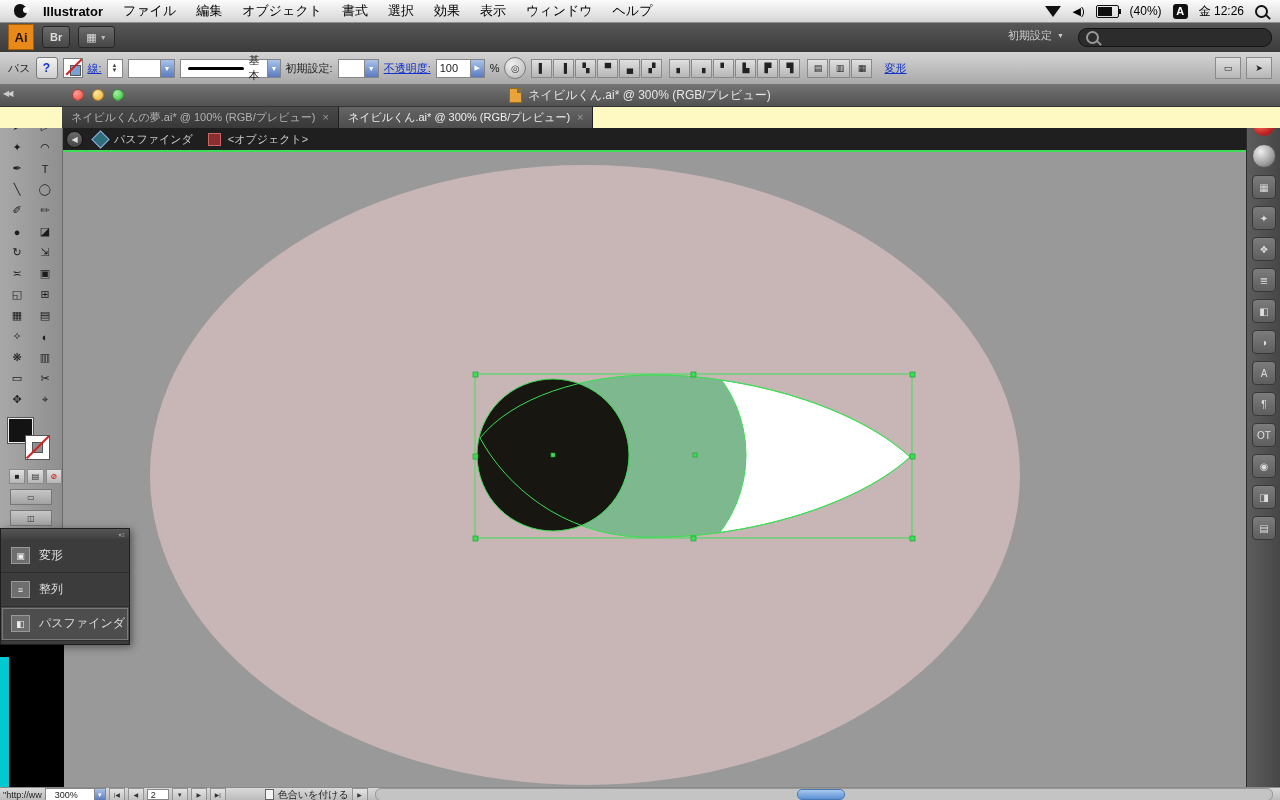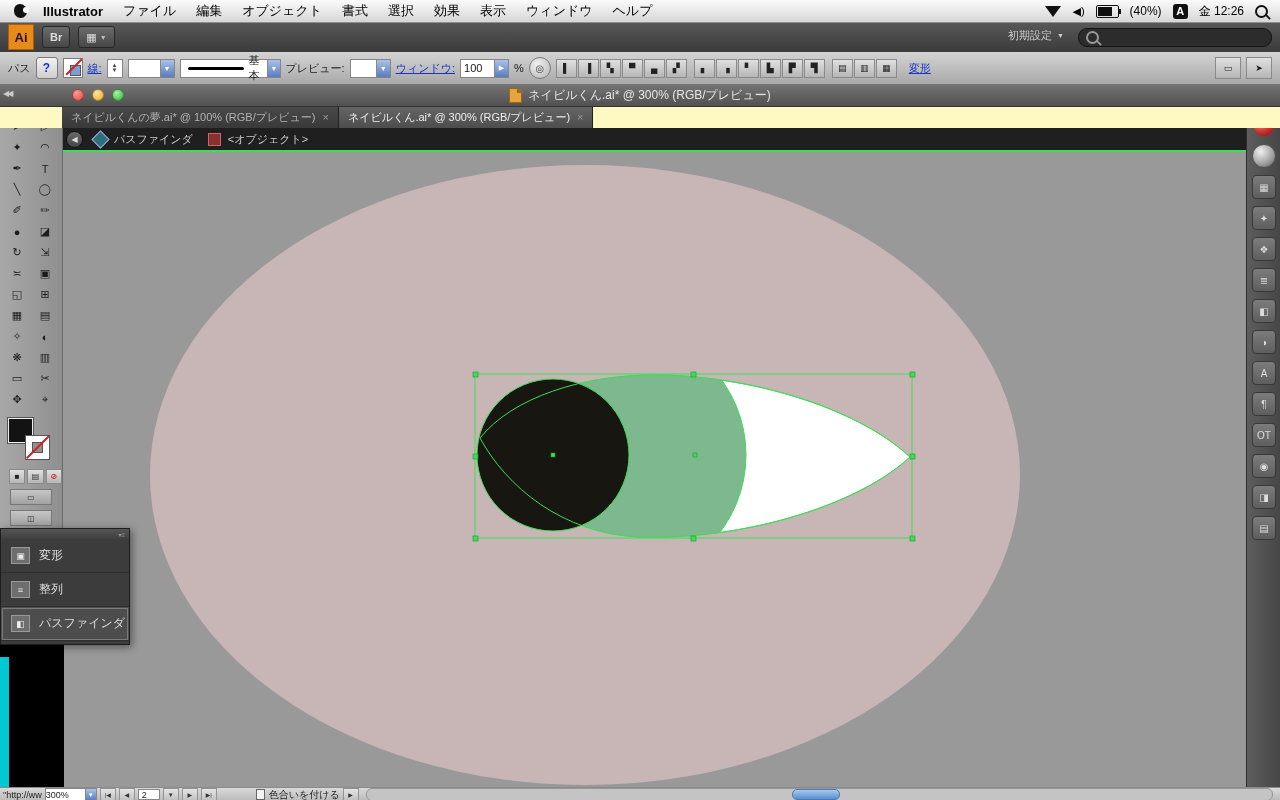--- a/index.html
+++ b/index.html
@@ -169,21 +169,21 @@
     background:linear-gradient(90deg,#5d5d5d,#464646);border-left:1px solid #2c2c2c;}
   .strip-icon{width:22px;height:22px;margin:7px auto 6px;background:linear-gradient(#7c7c7c,#5e5e5e);
     border:1px solid #383838;border-radius:4px;color:#ddd;font-size:10px;display:flex;align-items:center;justify-content:center;}
   .ball1{border-radius:50%;background:radial-gradient(circle at 35% 30%,#ff9a6a,#c62828 60%,#6e1616);border-color:#555;}
   .ball2{border-radius:50%;background:radial-gradient(circle at 35% 30%,#f0f0f0,#9e9e9e 60%,#5a5a5a);border-color:#555;}
   
   .statusbar{position:absolute;left:0;right:0;top:787px;height:13px;z-index:70;
     background:linear-gradient(#dadada,#b9b9b9);border-top:1px solid #8a8a8a;
     display:flex;align-items:center;font-size:9px;color:#222;gap:3px;padding:0 3px;}
   .zoom-combo{height:11px;width:50px;background:#fff;border:1px solid #888;display:flex;align-items:center;
-    padding-left:0;font-size:9px;justify-content:space-between;}
+    padding-left:9px;font-size:9px;justify-content:space-between;}
   .zoom-combo .dd{height:11px;width:10px;font-size:6px;}
   .nav-btn{width:14px;height:11px;background:linear-gradient(#e4e4e4,#c2c2c2);border:1px solid #949494;
     font-size:6px;display:flex;align-items:center;justify-content:center;color:#333;}
   .ab-field{width:22px;height:11px;background:#fff;border:1px solid #888;font-size:9px;padding-left:3px;
     display:flex;align-items:center;box-sizing:border-box;}
   .file-status{margin-left:36px;display:flex;align-items:center;gap:4px;font-size:10px;}
   .fs-icon{width:7px;height:9px;background:#f4f4f4;border:1px solid #666;}
   .hscroll{flex:1;height:11px;background:#c4c4c4;border:1px solid #979797;border-radius:6px;position:relative;margin:0 4px;}
   .hthumb{position:absolute;left:47%;top:0;width:46px;height:9px;border-radius:5px;
     background:linear-gradient(#a9c8ee,#5b8fd4);border:1px solid #4a7ab8;}
@@ -284,25 +284,25 @@
     <span class="link">線:</span>
     <span class="stepper">▲<br>▼</span>
     <span class="combo" style="width:42px">
       <span class="dd">▼</span>
     </span>
     <span class="combo" style="width:96px">
       <span class="brushline"></span>
       <span>基本</span>
       <span class="dd">▼</span>
     </span>
-    <span>プレビュー:</span>
+    <span>初期設定:</span>
     <span class="combo" style="width:36px">
       <span class="dd">▼</span>
     </span>
-    <span class="link">ウィンドウ:</span>
+    <span class="link">不透明度:</span>
     <span class="combo" style="width:44px">
       <span>100</span>
       <span class="dd">▶</span>
     </span>
     <span>%</span>
     <span class="round-btn">◎</span>
     <span id="align-groups" style="display:flex">
         <span class="align-group">
           <span class="mini-btn">▌</span>
           <span class="mini-btn">▐</span>

